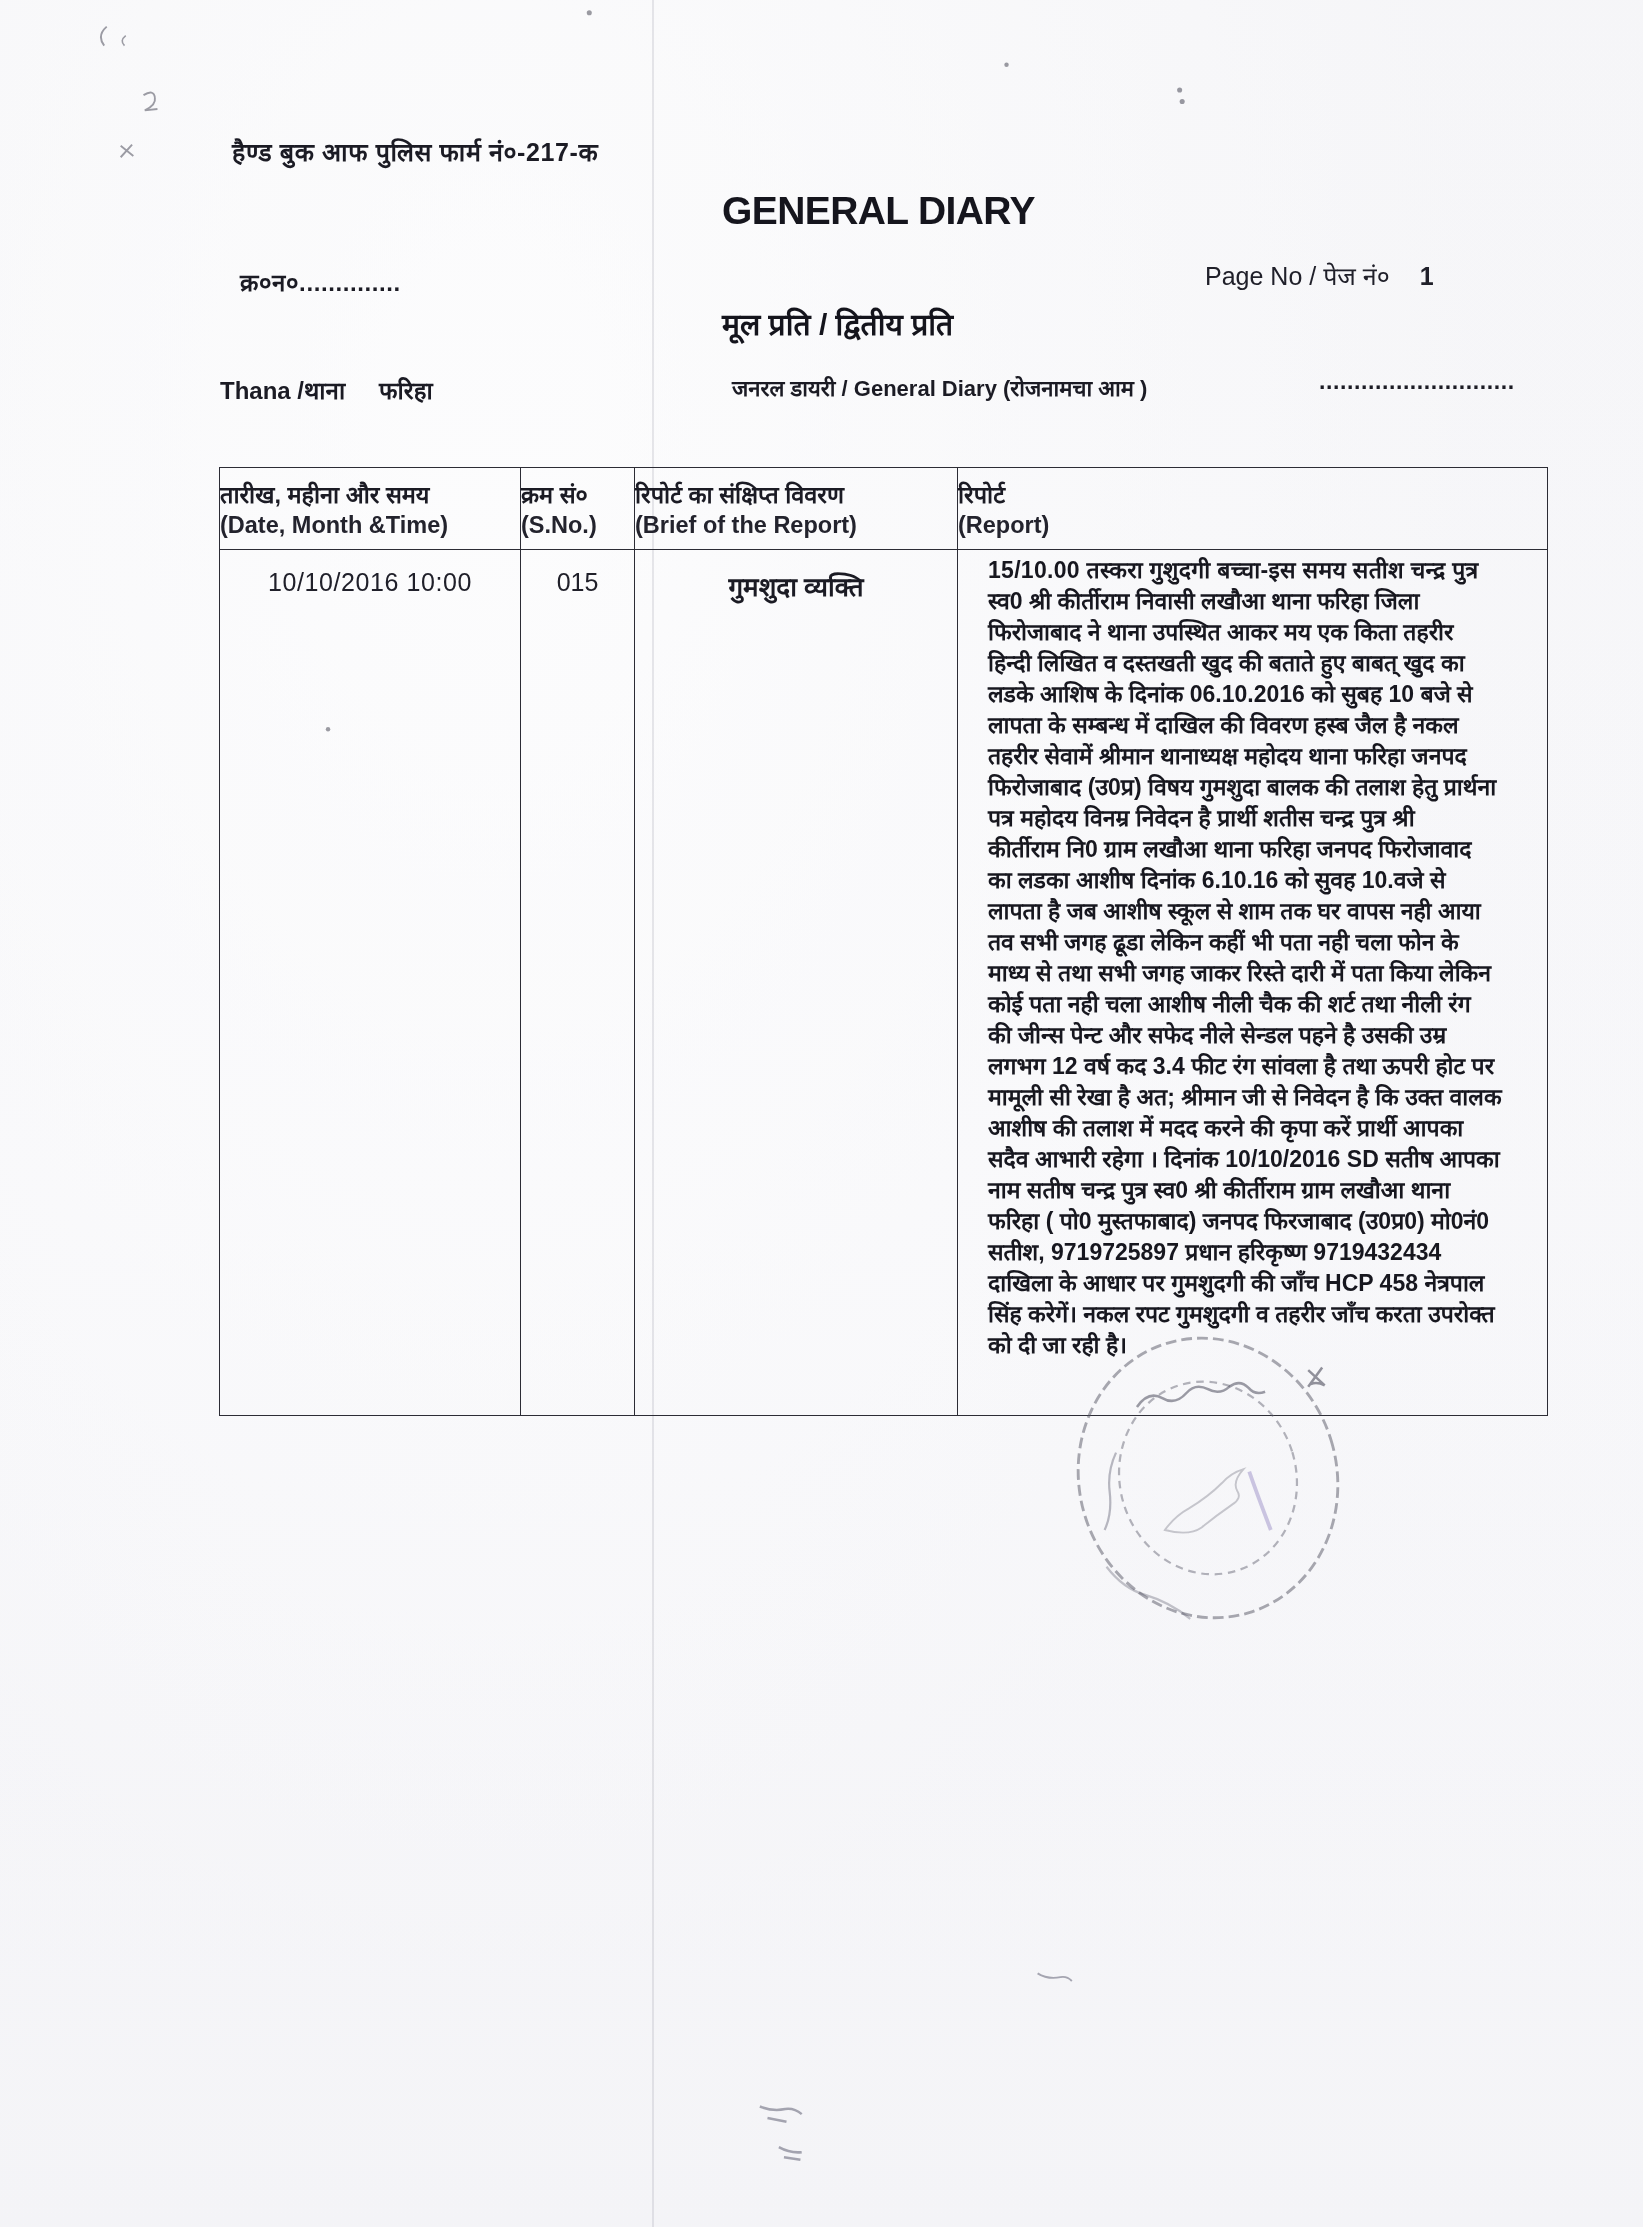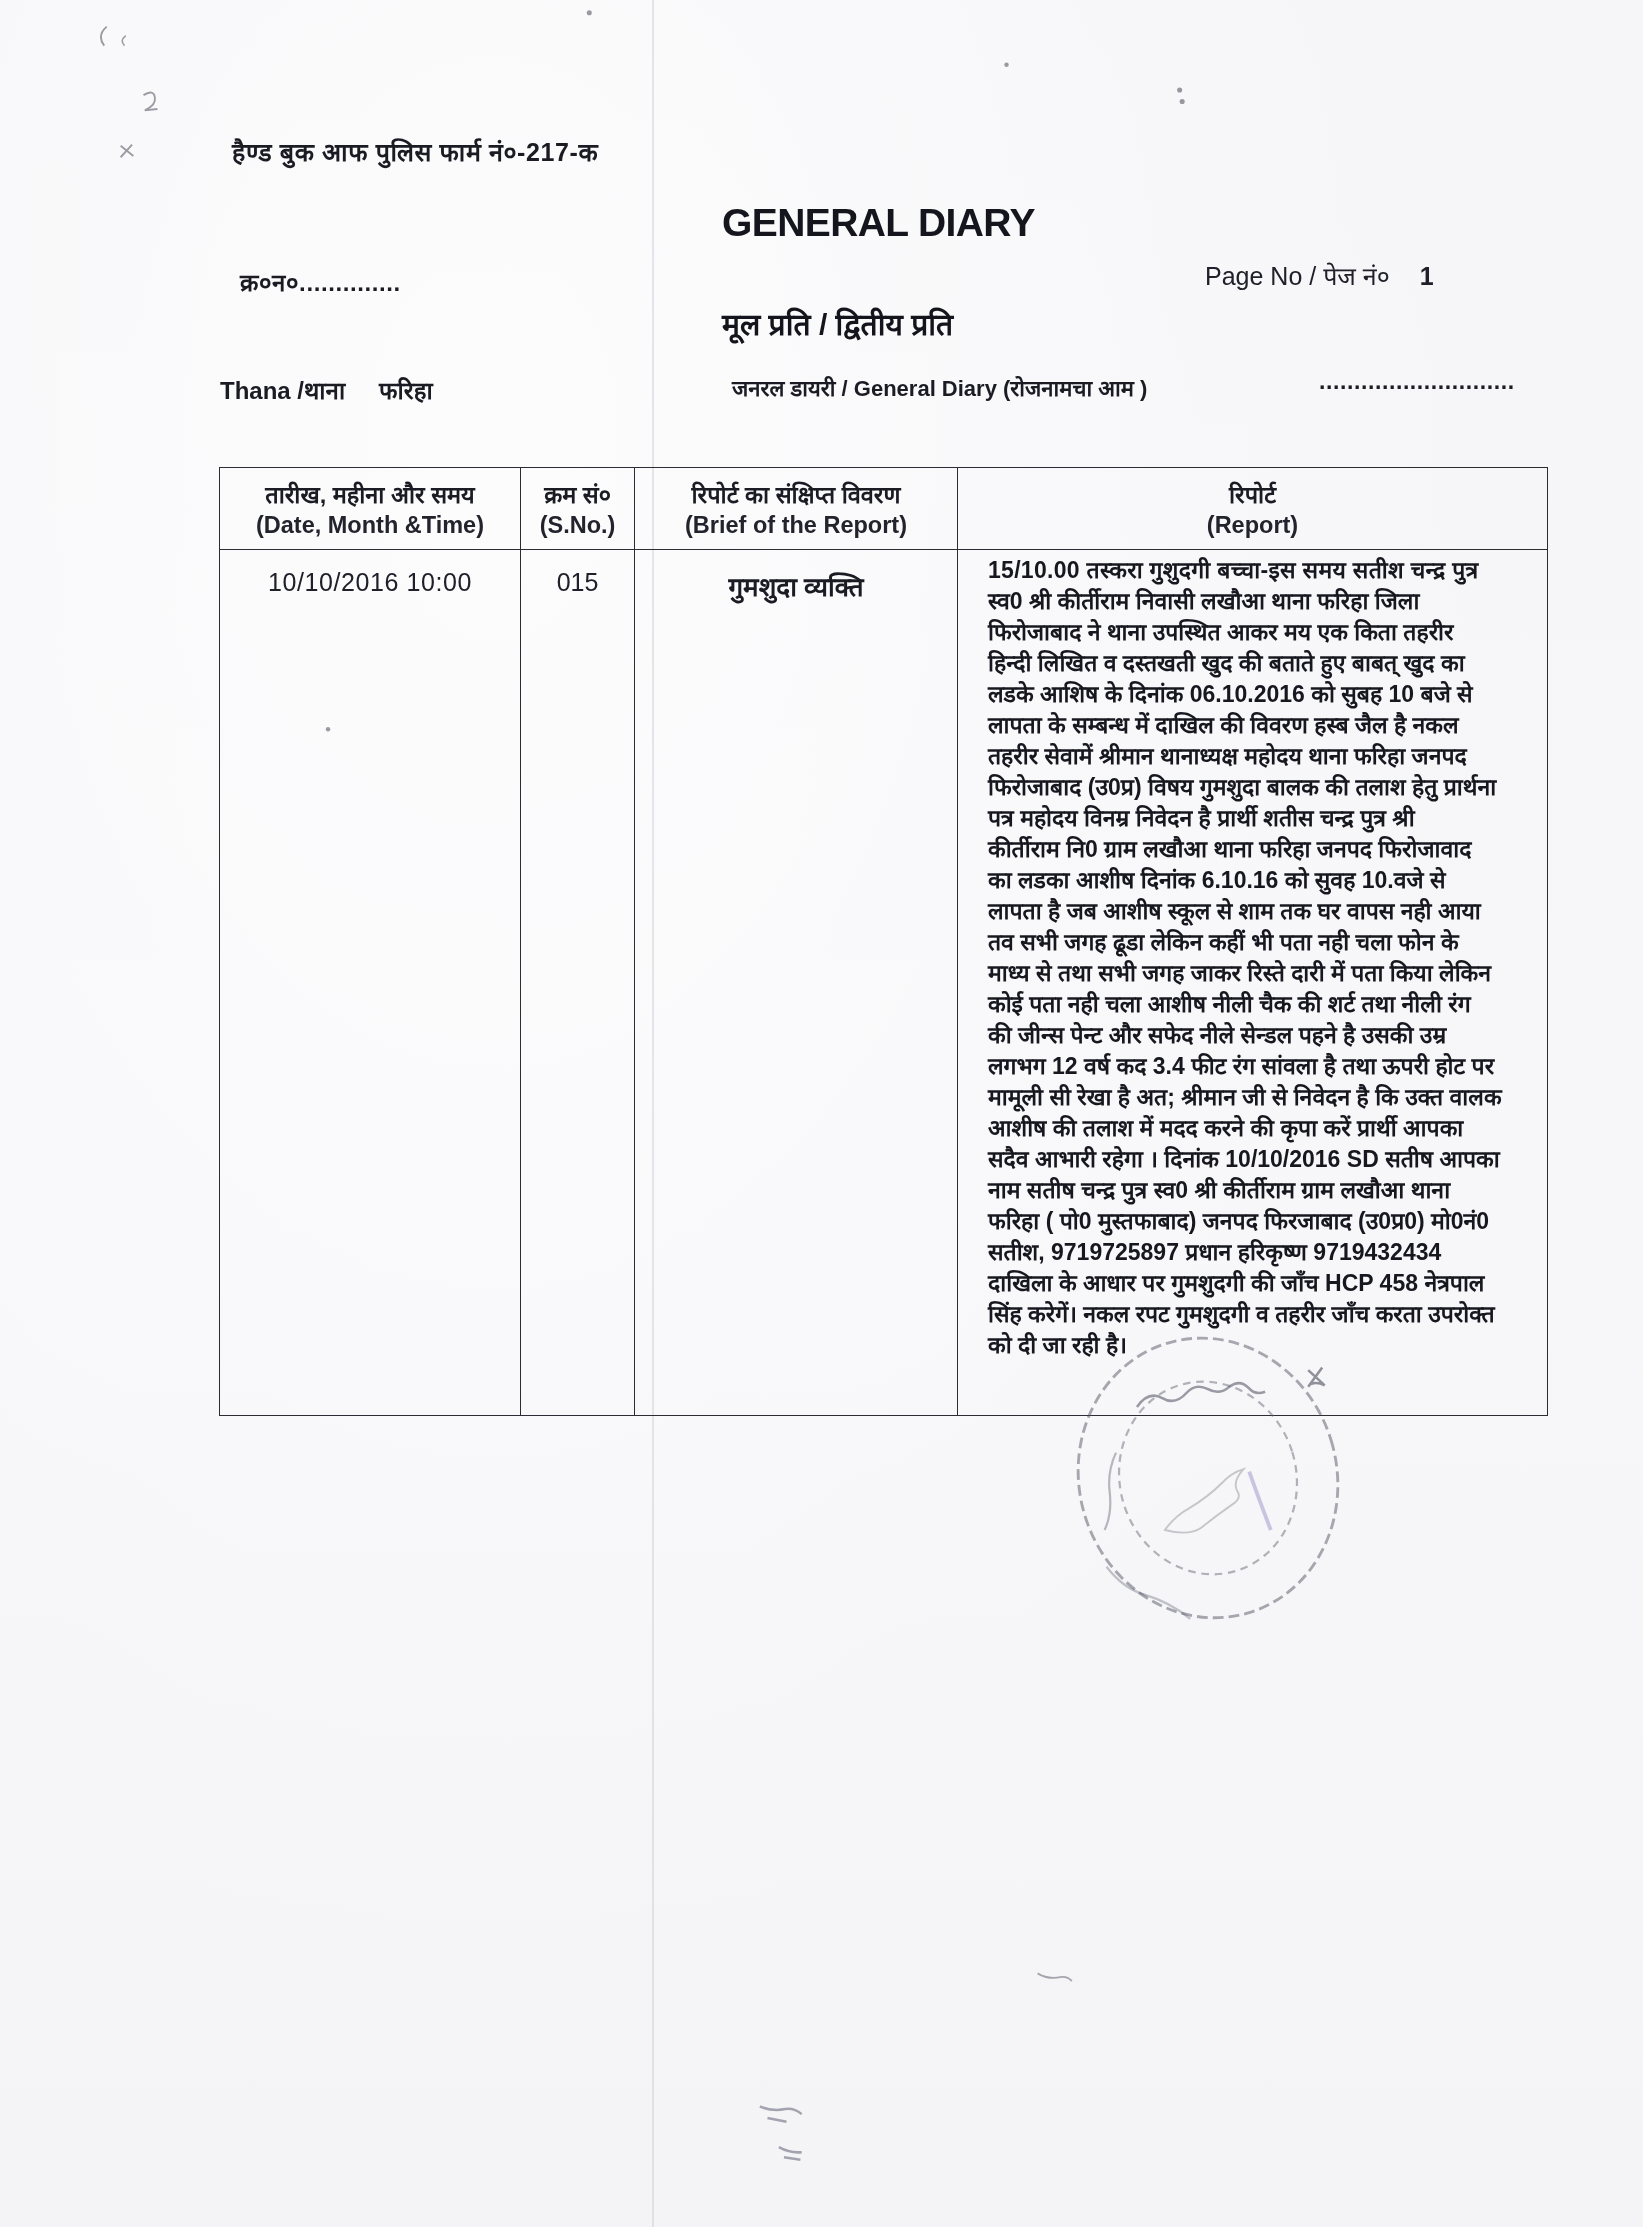--- a/index.html
+++ b/index.html
@@ -6,38 +6,38 @@
   .page{
     position:relative;width:1644px;height:2227px;overflow:hidden;
     background:#f8f8fa;
     background-image:radial-gradient(ellipse at 30% 20%, rgba(255,255,255,.6), rgba(240,240,244,.2) 60%),
                      linear-gradient(180deg,#f7f7f9 0%,#f9f9fb 55%,#f5f5f8 100%);
     font-family:"Liberation Sans","DejaVu Sans",sans-serif;
     color:#1b1b24;
   }
   .abs{position:absolute;}
   .handbook{left:232px;top:134px;font-size:25px;font-weight:bold;letter-spacing:0.6px;}
-  .title{left:722px;top:189px;font-size:39px;font-weight:bold;letter-spacing:-0.6px;color:#15151d;margin-top:12px;}
+  .title{left:722px;top:189px;font-size:39px;font-weight:bold;letter-spacing:-0.6px;color:#15151d;}
   .serial{left:240px;top:265px;font-size:24px;font-weight:bold;letter-spacing:0.6px;}
   .pageno{left:1205px;top:258px;font-size:25px;color:#20202a;}
   .pageno .val{margin-left:30px;font-weight:bold;}
   .copyline{left:722px;top:303px;font-size:30px;font-weight:bold;color:#14141c;}
   .thana{left:220px;top:373px;font-size:24px;font-weight:bold;}
   .thana .val{margin-left:34px;}
   .gdline{left:732px;top:372px;font-size:22px;font-weight:bold;}
   .gddots{left:1319px;top:368px;font-size:23px;font-weight:bold;letter-spacing:0.6px;}
 
   .gd-table{
     left:219px;top:467px;width:1329px;height:949px;
     display:grid;grid-template-columns:301px 114px 323px 1fr;grid-template-rows:82px 1fr;
     border:1.9px solid #2c2c35;box-sizing:border-box;
   }
   .cell{box-sizing:border-box;border-right:1.9px solid #2c2c35;overflow:hidden;}
   .cell.last{border-right:none;}
-  .hcell{border-bottom:1.9px solid #2c2c35;display:flex;flex-direction:column;align-items:center;justify-content:center;gap:1.3px;}
+  .hcell{border-bottom:1.9px solid #2c2c35;display:flex;flex-direction:column;justify-content:center;gap:1.3px;}
   .hcell .hi{font-size:23.5px;font-weight:bold;}
   .hcell .en{font-size:23.5px;font-weight:bold;color:#23232d;}
   .bcell{padding-top:18px;text-align:center;}
   .date{font-size:25px;letter-spacing:0.6px;transform:rotate(-1.2deg);color:#20202a;}
   .sno{font-size:25px;color:#20202a;}
   .brief{font-size:26px;font-weight:bold;}
   .report{padding:5px 5px 0 10px;text-align:left;}
   .rline{font-size:23px;font-weight:bold;line-height:31px;white-space:nowrap;color:#17171f;margin-left:20px;}
   .rline:first-child{letter-spacing:0.3px;}
 

